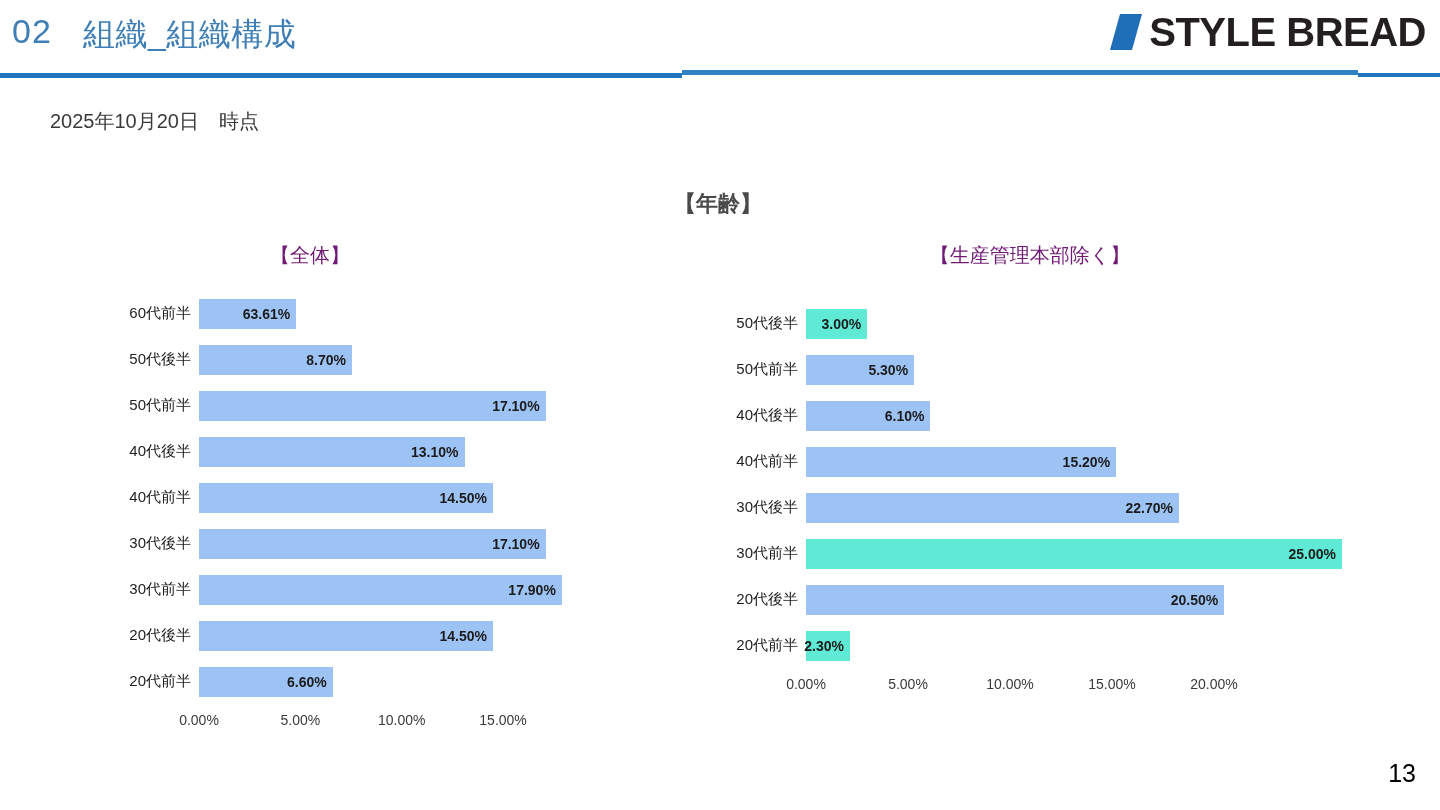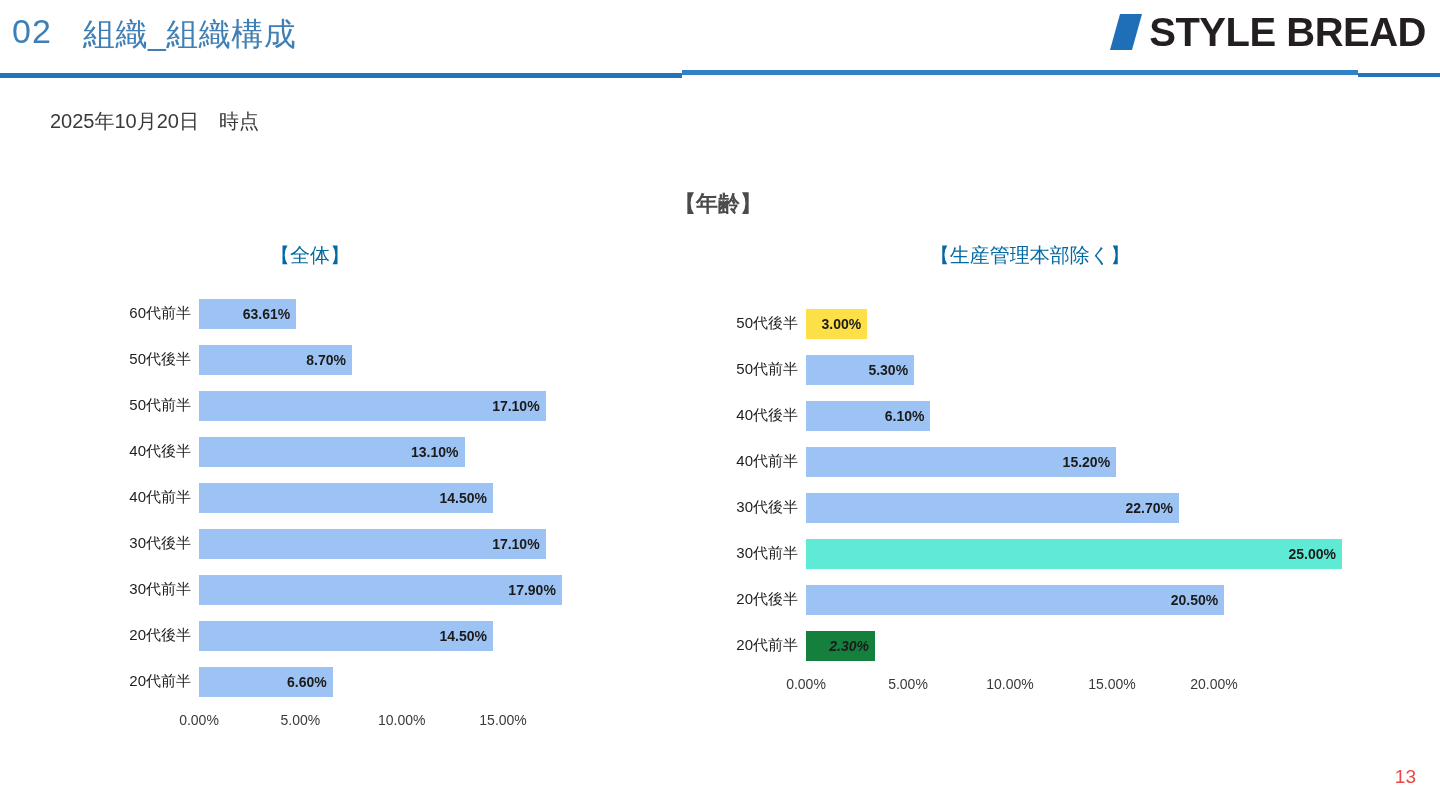--- a/index.html
+++ b/index.html
@@ -41,21 +41,21 @@
     position:absolute;left:0;top:189px;width:1440px;text-align:center;
     font-size:22px;font-weight:bold;color:#4a4a4a;
   }
   .main-title span{position:relative;left:-2px;}
 
   .panel{position:absolute;top:240px;}
   .panel-left{left:0px;width:620px;}
   .panel-right{left:620px;width:820px;}
 
   .panel-title{
-    text-align:center;font-size:20px;color:#0369a1;font-weight:400;
+    text-align:center;font-size:20px;color:#701a75;font-weight:400;
     margin:0;padding:0;height:30px;line-height:30px;
   }
   .panel-left .panel-title{width:620px;}
   .panel-right .panel-title{width:820px;}
 
   .chart{position:relative;}
   .row{position:relative;height:46px;}
   .cat-label{
     position:absolute;right:0;top:0;height:46px;line-height:46px;
     font-size:15px;color:#1d1d1d;white-space:nowrap;text-align:right;
@@ -72,21 +72,21 @@
   }
   .axis{position:relative;height:34px;text-decoration:underline;}
   .tick{
     position:absolute;top:8px;
     font-size:14px;color:#3a3a3a;
     transform:translateX(-50%);white-space:nowrap;
   }
 
   .page-num{
     position:absolute;right:24px;bottom:22px;
-    font-size:19px;color:#ef4444;text-align:center;
+    font-size:25px;color:#000000;text-align:center;
   }
 </style>
 </head>
 <body>
 
 <div class="header">
   <div class="hdr-num">02</div>
   <div class="hdr-title">組織_組織構成</div>
 
   <div class="logo">
@@ -190,21 +190,21 @@
       </div>
     </div>
 </div>
 
 <div class="panel panel-right">
   <div class="panel-title">【生産管理本部除く】</div>
   <div class="chart" id="chart1" style="padding-top: 30px;">
       <div class="row">
         <div class="cat-label" style="right: 642px;">50代後半</div>
         <div class="barwrap" style="left: 186px;">
-          <div class="bar" style="left: 0px; width: 61.2px; background: #fde047;">
+          <div class="bar" style="left: 0px; width: 61.2px; background: #5eead4;">
             <span class="val">3.00%</span>
           </div>
         </div>
       </div>
       <div class="row">
         <div class="cat-label" style="right: 642px;">50代前半</div>
         <div class="barwrap" style="left: 186px;">
           <div class="bar" style="left: 0px; width: 108.12px; background: rgb(157, 195, 245);">
             <span class="val">5.30%</span>
           </div>
@@ -246,21 +246,21 @@
         <div class="cat-label" style="right: 642px;">20代後半</div>
         <div class="barwrap" style="left: 186px;">
           <div class="bar" style="left: 0px; width: 418.2px; background: rgb(157, 195, 245);">
             <span class="val">20.50%</span>
           </div>
         </div>
       </div>
       <div class="row">
         <div class="cat-label" style="right: 642px;">20代前半</div>
         <div class="barwrap" style="left: 186px;">
-          <div class="bar" style="left: 0px; width: 69px; background: #15803d; font-style: italic;">
+          <div class="bar" style="left: 0px; width: 44px; background: #5eead4;">
             <span class="val">2.30%</span>
           </div>
         </div>
       </div>
       <div class="axis">
         <div class="tick" style="left: 186px;">0.00%</div>
         <div class="tick" style="left: 288px;">5.00%</div>
         <div class="tick" style="left: 390px;">10.00%</div>
         <div class="tick" style="left: 492px;">15.00%</div>
         <div class="tick" style="left: 594px;">20.00%</div>

